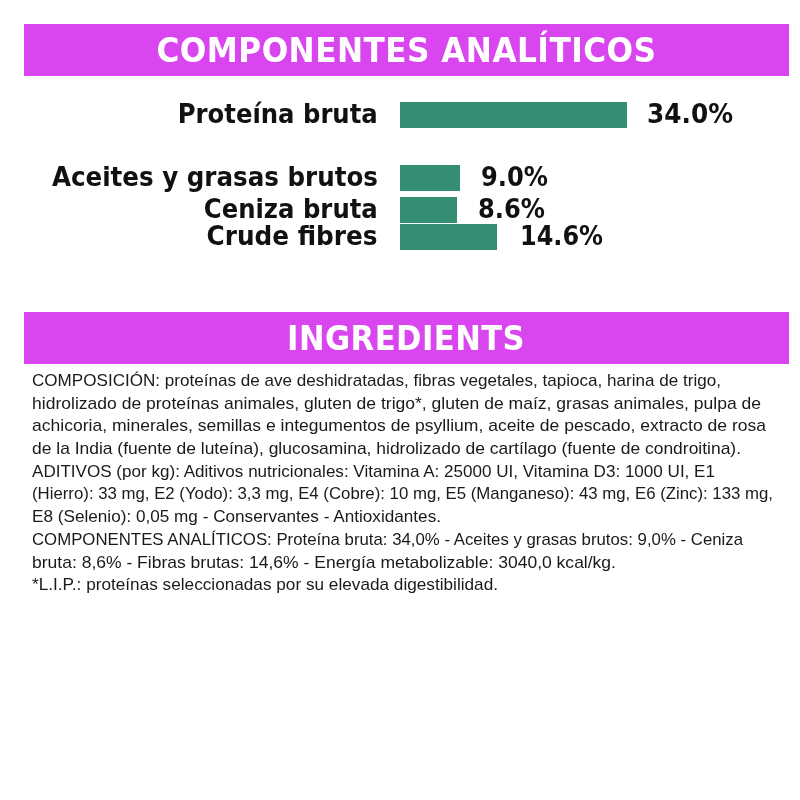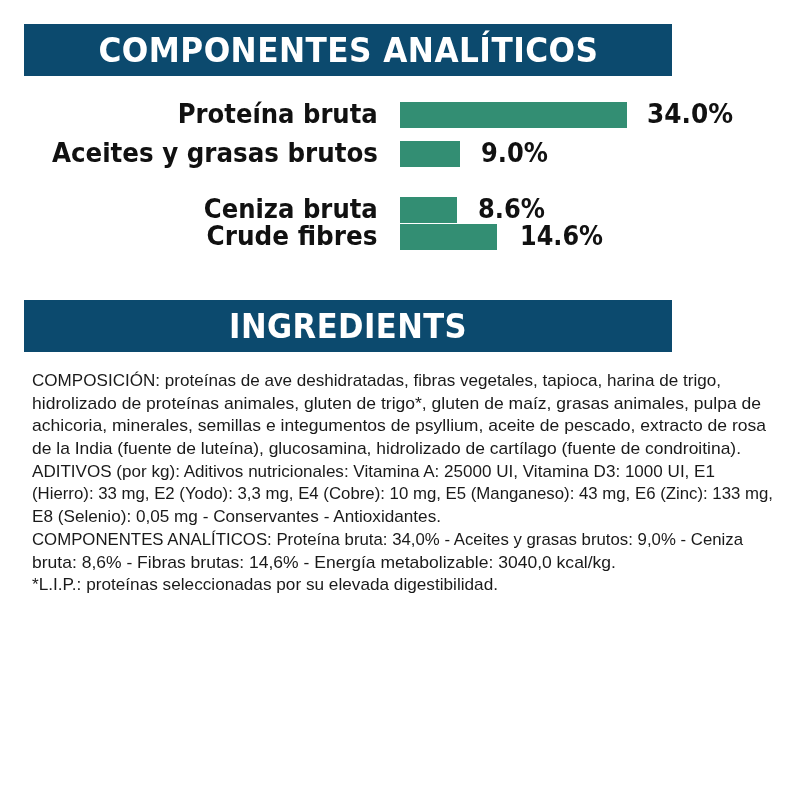--- a/index.html
+++ b/index.html
@@ -1,24 +1,24 @@
 <!DOCTYPE html>
 <html><head>
 <meta charset="utf-8">
 <style>
   html, body { margin:0; padding:0; background:#ffffff; }
   body { width:800px; height:800px; position:relative; overflow:hidden;
          font-family:"Liberation Sans", sans-serif; color:#111111; }
-  .banner { position:absolute; left:24px; width:648px; height:52px;
-            background:#0c4a6e; display:flex; align-items:center; justify-content:center; }
+  .banner { position:absolute; left:24px; width:765px; height:52px;
+            background:#d946ef; display:flex; align-items:center; justify-content:center; }
   .banner-title { color:#ffffff; font-family:"DejaVu Sans", sans-serif; font-weight:bold;
                   font-size:34px; letter-spacing:0.5px; white-space:nowrap;
                   display:inline-block; transform-origin:center center; }
   #banner-analytics { top:24px; }
-  #banner-ingredients { top:300px;text-align:center; }
+  #banner-ingredients { top:312px;text-align:center; }
   .row { position:absolute; left:0; width:800px; height:26px; }
   .row-label { position:absolute; right:422px; top:-3px; font-family:"DejaVu Sans", sans-serif;
                font-weight:bold; font-size:26px; white-space:nowrap; transform-origin:right center;
                color:#111111; }
   .row-bar { position:absolute; left:400px; top:0; height:26px; background:#338e73; }
   .row-value { position:absolute; top:-3px; font-family:"DejaVu Sans", sans-serif; font-weight:bold;
                font-size:26px; white-space:nowrap; transform-origin:left center; color:#111111; }
   .ingredients { position:absolute; left:32px; top:370px; width:752px; }
   .ing-line { display:block; height:22.7px; line-height:22.7px; font-size:17px;
               white-space:nowrap; transform-origin:left center; color:#1a1a1a; }
@@ -29,21 +29,21 @@
 <div class="banner" id="banner-analytics">
   <span class="banner-title fit" style="display: inline-block; width: auto; transform: scaleX(0.9175);">COMPONENTES ANALÍTICOS</span>
 </div>
 
 <div>
   <div class="row" style="top:102px">
     <span class="row-label fitr" style="display: inline-block; width: auto; transform: scaleX(0.9357);">Proteína bruta</span>
     <div class="row-bar" style="width:227px"></div>
     <span class="row-value fitl" style="left: 647px; display: inline-block; width: auto; transform: scaleX(0.9534);">34.0%</span>
   </div>
-  <div class="row" style="top:141px">
+  <div class="row" style="top:165px">
     <span class="row-label fitr" style="display: inline-block; width: auto; transform: scaleX(0.9452);">Aceites y grasas brutos</span>
     <div class="row-bar" style="width:60px"></div>
     <span class="row-value fitl" style="left: 481px; display: inline-block; width: auto; transform: scaleX(0.9291);">9.0%</span>
   </div>
   <div class="row" style="top:197px">
     <span class="row-label fitr" style="display: inline-block; width: auto; transform: scaleX(0.9365);">Ceniza bruta</span>
     <div class="row-bar" style="width:57px"></div>
     <span class="row-value fitl" style="left: 478px; display: inline-block; width: auto; transform: scaleX(0.9291);">8.6%</span>
   </div>
   <div class="row" style="top:224px">

